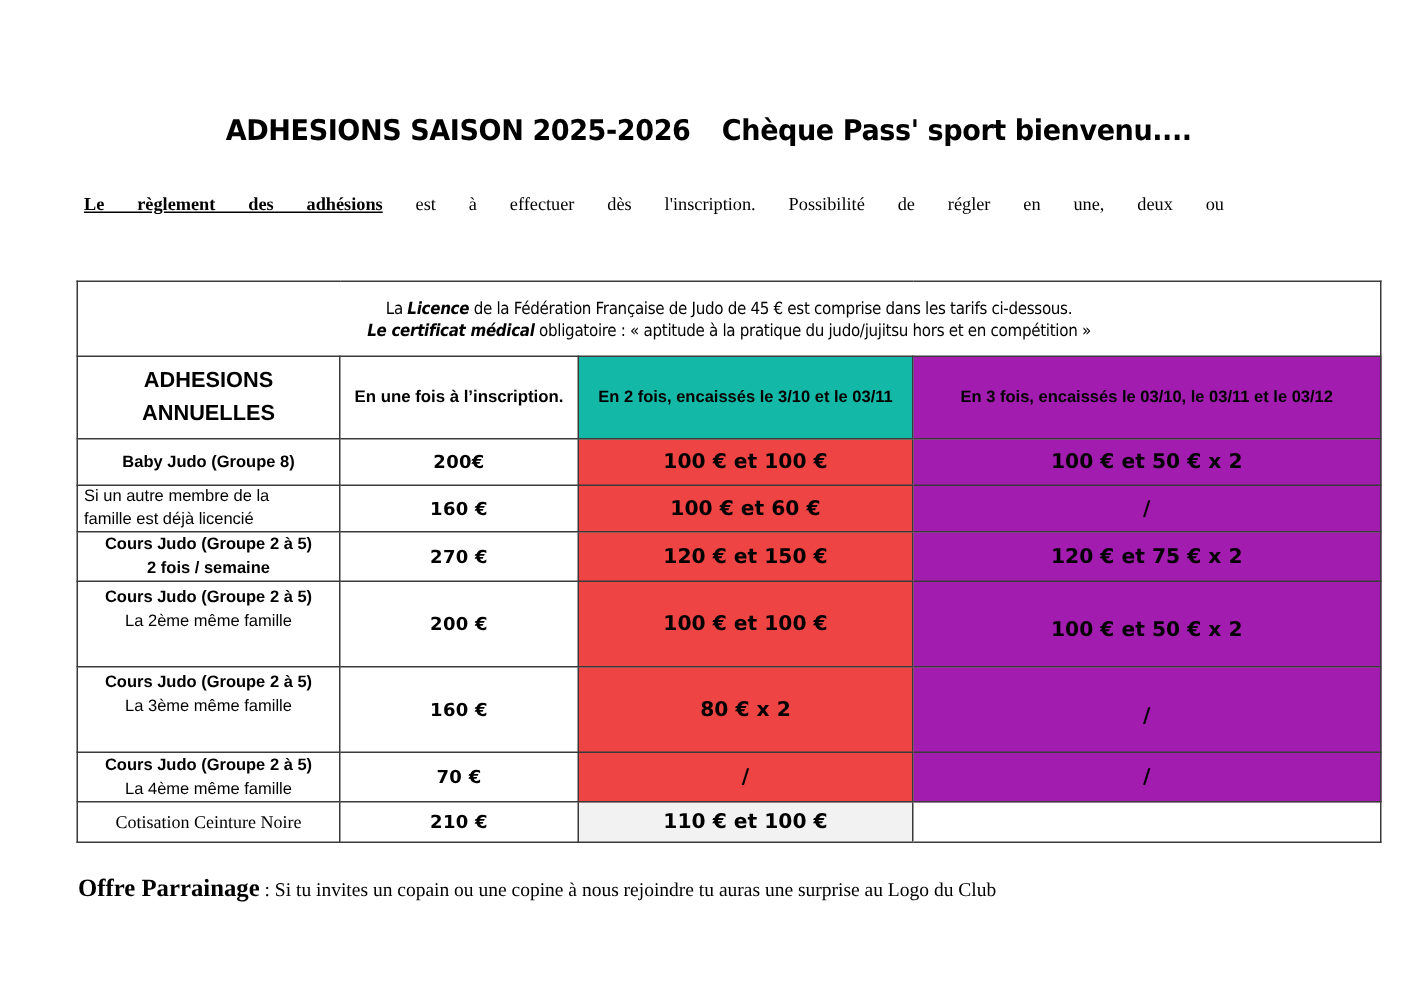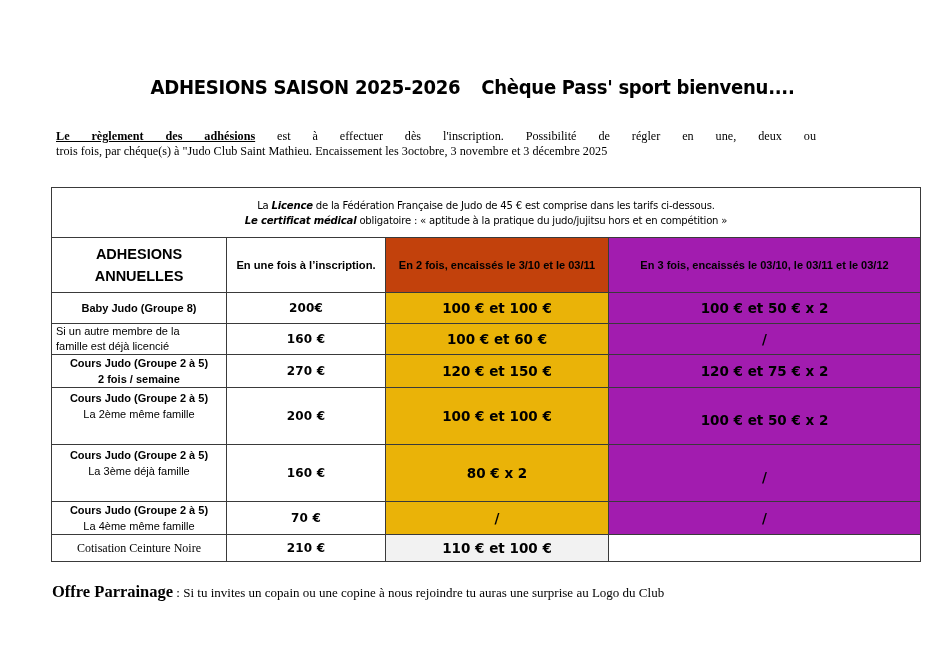--- a/index.html
+++ b/index.html
@@ -27,28 +27,28 @@
       border-collapse:collapse; table-layout:fixed;
     }
     table.tarifs td { border:1.5px solid #3a3a3a; padding:0; vertical-align:middle; text-align:center; }
     td.info {
       height:49px; font-family:"DejaVu Sans Condensed","DejaVu Sans", sans-serif; font-size:11.2px; line-height:15px;
       text-align:center !important; letter-spacing:-0.2px;
     }
     td.info i { font-style:italic; font-weight:bold; }
     td.hdr-label { font-family:"Liberation Sans", sans-serif; font-weight:bold; font-size:14.5px; line-height:22px; height:54px; }
     td.hdr-once { font-family:"Liberation Sans", sans-serif; font-weight:bold; font-size:11.2px; vertical-align:top; padding-top:4px; }
-    td.hdr-2x { font-family:"Liberation Sans", sans-serif; font-weight:bold; font-size:11px; vertical-align:bottom; padding-bottom:8px; background:#c2410c; border-right:1px dotted #888 !important; }
+    td.hdr-2x { font-family:"Liberation Sans", sans-serif; font-weight:bold; font-size:11px; vertical-align:bottom; padding-bottom:8px; background:#14b8a6; border-right:1px dotted #888 !important; }
     td.hdr-3x { font-family:"Liberation Sans", sans-serif; font-weight:bold; font-size:11px; background:#a21caf; }
     td.rowlabel { font-family:"Liberation Sans", sans-serif; font-size:11px; line-height:16px; }
     td.rowlabel b { font-weight:bold; }
     td.rowlabel.small { text-align:left; padding-left:4px; font-size:11px; line-height:15px;margin-left:44px; }
     td.rowlabel.serif { font-family:"Liberation Serif", serif; font-weight:normal; font-size:12px; }
     td.price { font-family:"DejaVu Sans", sans-serif; font-size:12px; font-weight:bold; letter-spacing:0.2px; }
-    td.p2 { font-family:"DejaVu Sans", sans-serif; font-size:13.5px; font-weight:bold; background:#eab308; border-right:1px dotted #888 !important; }
+    td.p2 { font-family:"DejaVu Sans", sans-serif; font-size:13.5px; font-weight:bold; background:#ef4444; border-right:1px dotted #888 !important; }
     td.p3 { font-family:"DejaVu Sans", sans-serif; font-size:13.5px; font-weight:bold; background:#a21caf; vertical-align:top; padding-top:3px; }
     td.p3.blank { background:#ffffff; }
     td.p2.last { background:#f2f2f2; }
     tr.r1 td { height:30px; }
     tr.r2 td { height:30px; }
     tr.r3 td { height:32px; }
     tr.r4 td { height:48px; }
     tr.r5 td { height:48px; }
     tr.r6 td { height:32px; }
     tr.r7 td { height:26px; }
@@ -63,21 +63,20 @@
   </style>
 </head>
 <body>
 
 <div class="title">
   <span>ADHESIONS SAISON 2025-2026</span><span class="gap"></span><span>Chèque Pass' sport bienvenu....</span>
 </div>
 
 <div class="intro">
   <span class="l1"><span class="lead">Le règlement des adhésions</span><span> est à effectuer dès l'inscription. Possibilité de régler en une, deux ou</span></span>
-  <span class="l2">trois fois, par chéque(s) à "Judo Club Saint Mathieu. Encaissement les 3octobre, 3 novembre et 3 décembre 2025</span>
 </div>
 
 <table class="tarifs">
   <colgroup>
     <col style="width:175px">
       <col style="width:159px">
       <col style="width:223px">
       <col style="width:312px">
   </colgroup>
   <tbody>
@@ -111,21 +110,21 @@
     <td class="p2">120 € et 150 €</td>
     <td class="p3">120 € et 75 € x 2</td>
   </tr>
   <tr class="r4">
     <td class="rowlabel"><b>Cours Judo (Groupe 2 à 5)</b><br><span>La 2ème même famille</span></td>
     <td class="price">200 €</td>
     <td class="p2">100 € et 100 €</td>
     <td class="p3">100 € et 50 € x 2</td>
   </tr>
   <tr class="r5">
-    <td class="rowlabel"><b>Cours Judo (Groupe 2 à 5)</b><br><span>La 3ème déjà famille</span></td>
+    <td class="rowlabel"><b>Cours Judo (Groupe 2 à 5)</b><br><span>La 3ème même famille</span></td>
     <td class="price">160 €</td>
     <td class="p2">80 € x 2</td>
     <td class="p3">/</td>
   </tr>
   <tr class="r6">
     <td class="rowlabel"><b>Cours Judo (Groupe 2 à 5)</b><br><span>La 4ème même famille</span></td>
     <td class="price">70 €</td>
     <td class="p2">/</td>
     <td class="p3">/</td>
   </tr>

